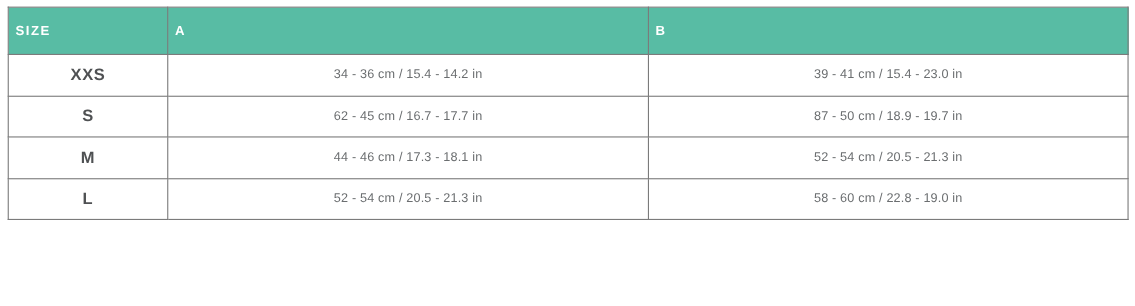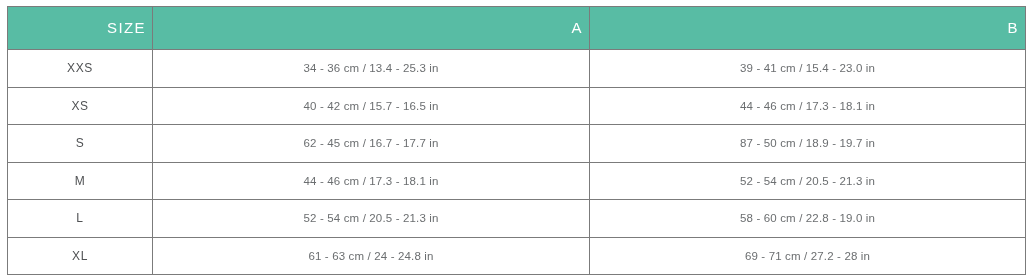--- a/index.html
+++ b/index.html
@@ -34,24 +34,24 @@
   table.size-table col.col-b    { width: 436px; }
 
   thead tr.header-row {
     background: #58bca4;
     height: 42px;
   }
 
   thead th {
     background: #58bca4;
     color: #ffffff;
-    font-size: 15px;
-    font-weight: normal;
+    font-size: 12px;
+    font-weight: bold;
     letter-spacing: 1.4px;
-    text-align: right;
+    text-align: left;
     vertical-align: middle;
     border: 1px solid #7b7b7b;
     padding: 0 6px;
     height: 42px;
     line-height: 42px;
     white-space: nowrap;
   }
 
   tbody tr.data-row {
     height: 36.5px;
@@ -61,22 +61,22 @@
   tbody td {
     border: 1px solid #7b7b7b;
     text-align: center;
     vertical-align: middle;
     height: 36.5px;
     padding: 0 6px;
     white-space: nowrap;
   }
 
   tbody td.size-cell {
-    font-size: 12px;
-    font-weight: normal;
+    font-size: 15px;
+    font-weight: bold;
     letter-spacing: 0.6px;
     color: #4f5153;
     margin-top: 38px;
   }
 
   tbody td.measure-cell {
     font-size: 11.5px;
     font-weight: normal;
     letter-spacing: 0.15px;
     color: #6b6e70;
@@ -95,43 +95,33 @@
     <thead>
       <tr class="header-row">
         <th scope="col">SIZE</th>
         <th scope="col">A</th>
         <th scope="col">B</th>
       </tr>
     </thead>
     <tbody>
       <tr class="data-row">
         <td class="size-cell">XXS</td>
-        <td class="measure-cell">34 - 36 cm / 13.4 - 25.3 in</td>
+        <td class="measure-cell">34 - 36 cm / 15.4 - 14.2 in</td>
         <td class="measure-cell">39 - 41 cm / 15.4 - 23.0 in</td>
-      </tr>
-      <tr class="data-row">
-        <td class="size-cell">XS</td>
-        <td class="measure-cell">40 - 42 cm / 15.7 - 16.5 in</td>
-        <td class="measure-cell">44 - 46 cm / 17.3 - 18.1 in</td>
       </tr>
       <tr class="data-row">
         <td class="size-cell">S</td>
         <td class="measure-cell">62 - 45 cm / 16.7 - 17.7 in</td>
         <td class="measure-cell">87 - 50 cm / 18.9 - 19.7 in</td>
       </tr>
       <tr class="data-row">
         <td class="size-cell">M</td>
         <td class="measure-cell">44 - 46 cm / 17.3 - 18.1 in</td>
         <td class="measure-cell">52 - 54 cm / 20.5 - 21.3 in</td>
       </tr>
       <tr class="data-row">
         <td class="size-cell">L</td>
         <td class="measure-cell">52 - 54 cm / 20.5 - 21.3 in</td>
         <td class="measure-cell">58 - 60 cm / 22.8 - 19.0 in</td>
       </tr>
-      <tr class="data-row">
-        <td class="size-cell">XL</td>
-        <td class="measure-cell">61 - 63 cm / 24 - 24.8 in</td>
-        <td class="measure-cell">69 - 71 cm / 27.2 - 28 in</td>
-      </tr>
     </tbody>
   </table>
 </div>
 
 </body></html>

